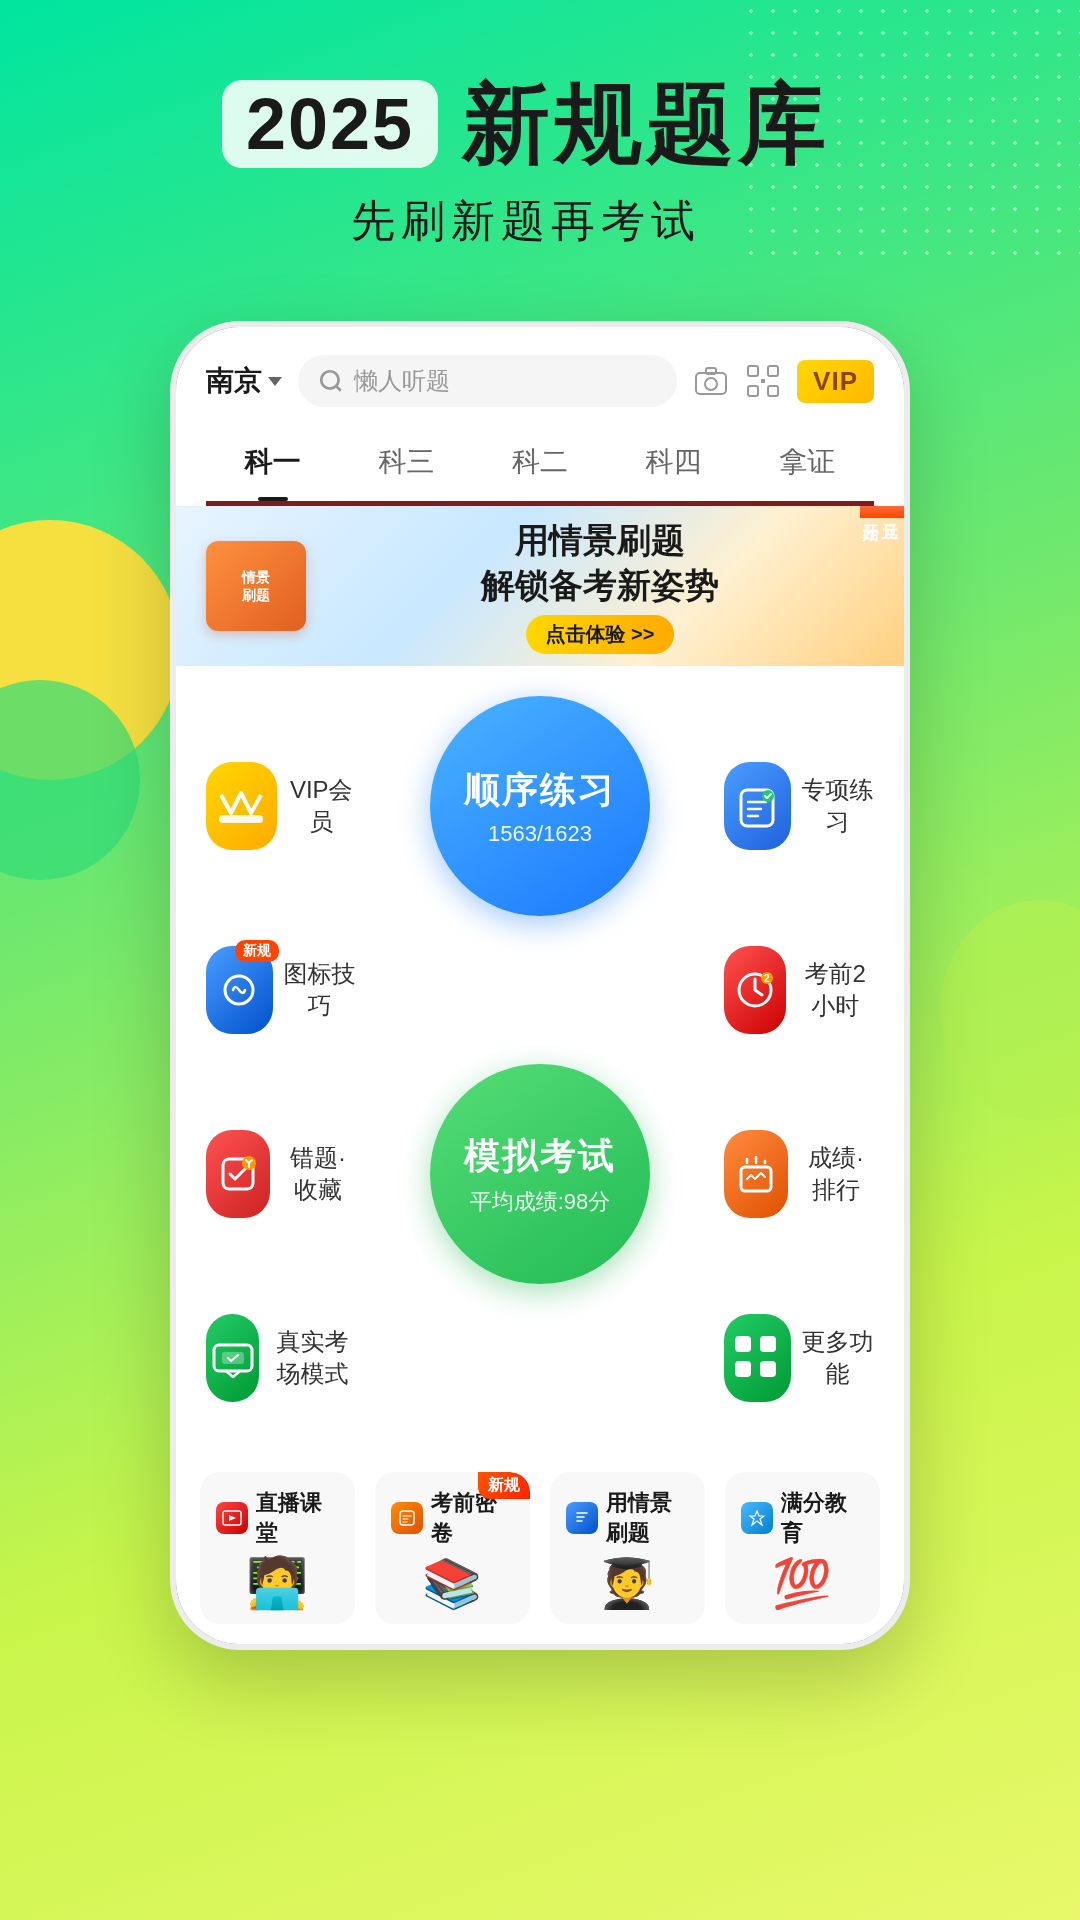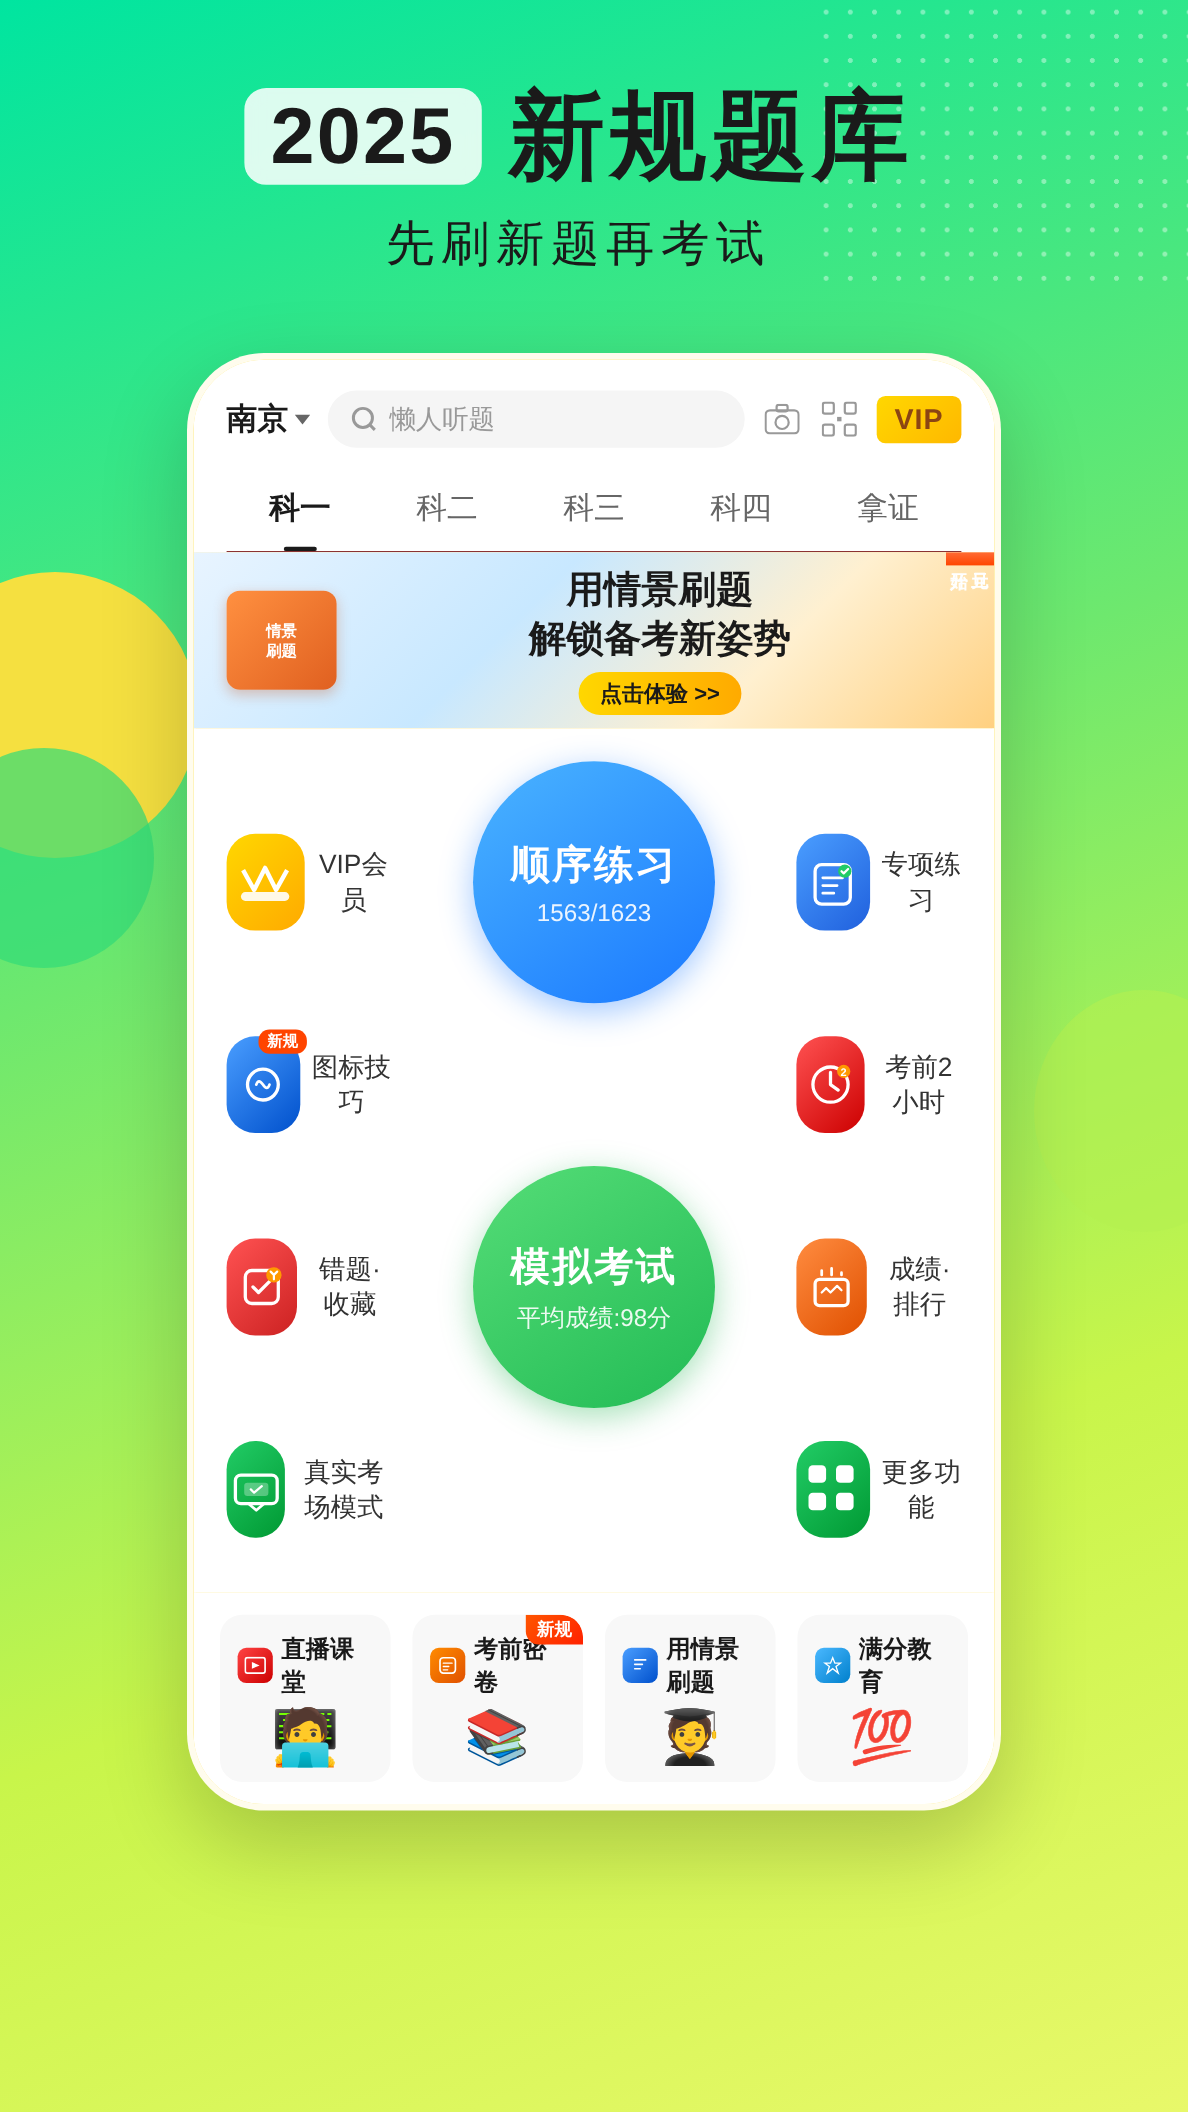--- a/index.html
+++ b/index.html
@@ -105,21 +105,21 @@
     .phone-wrapper {
       display: flex;
       justify-content: center;
       margin-top: 30px;
       position: relative;
       z-index: 3;
     }
 
     .phone-mockup {
       width: 740px;
-      background: #fde047;
+      background: #404040;
       border-radius: 70px;
       border: 6px solid rgba(255,255,255,0.9);
       box-shadow: 0 30px 80px rgba(0,0,0,0.2), inset 0 0 0 2px rgba(255,255,255,0.5);
       overflow: hidden;
       position: relative;
     }
 
     
     .app-header {
       background: #fff;
@@ -183,21 +183,21 @@
       font-size: 26px;
       font-weight: 900;
       padding: 6px 16px;
       border-radius: 8px;
       letter-spacing: 1px;
     }
 
     
     .nav-tabs {
       display: flex;
-      border-bottom: 1px solid #7f1d1d;
+      border-bottom: 5px solid #7f1d1d;
       padding-bottom: 0;
     }
 
     .nav-tab {
       flex: 1;
       text-align: center;
       padding: 16px 0 20px;
       font-size: 28px;
       color: #666;
       position: relative;
@@ -511,24 +511,24 @@
           </svg>
         </div>
         <div class="vip-badge">VIP</div>
       </div>
 
       <div class="nav-tabs">
         <div class="nav-tab active">
           <span>科一</span>
         </div>
         <div class="nav-tab">
+          <span>科三</span>
+        </div>
+        <div class="nav-tab">
           <span>科二</span>
-        </div>
-        <div class="nav-tab">
-          <span>科三</span>
         </div>
         <div class="nav-tab">
           <span>科四</span>
         </div>
         <div class="nav-tab">
           <span>拿证</span>
         </div>
       </div>
     </div>
 

